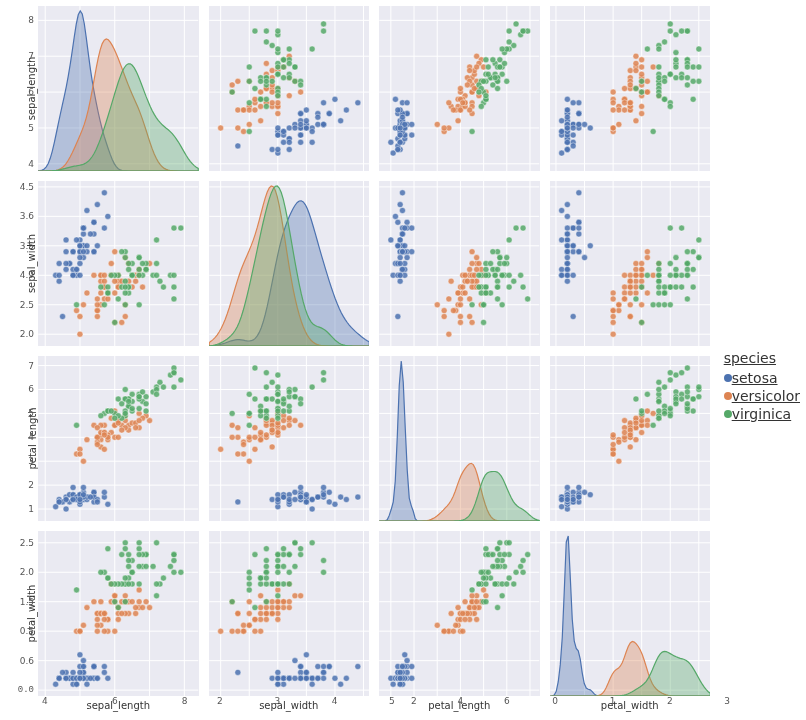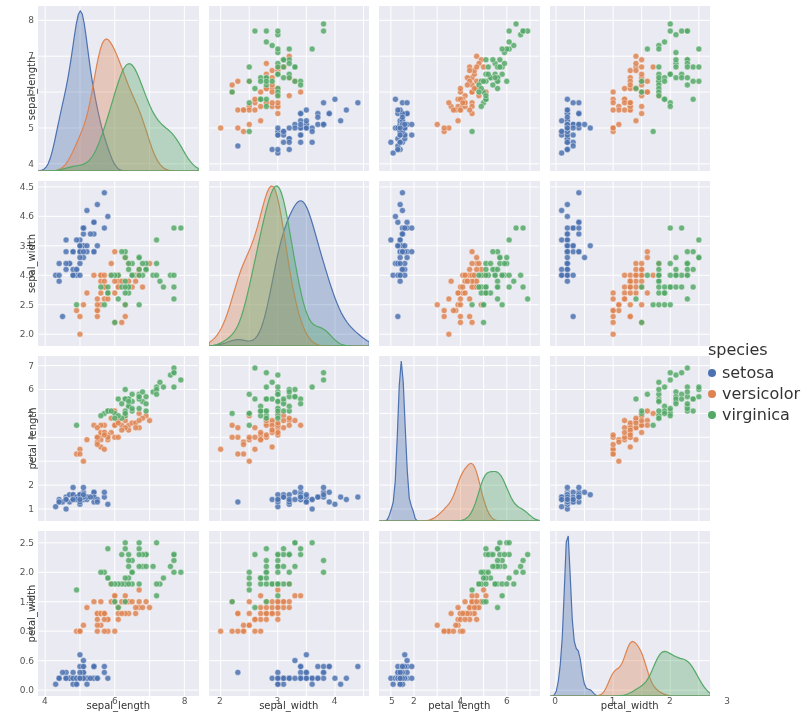--- a/index.html
+++ b/index.html
@@ -39,26 +39,27 @@
   .xlabel { text-align:center; font-size:10px; color:#333;}
   .yticks-col { position:absolute; left:0; top:6px; width:36px; height:690px; display:grid; grid-template-rows:repeat(4,1fr); gap:10px; pointer-events:none;}
   .yticks { position:relative; }
   .ytick { position:absolute; right:2px; transform:translateY(-50%); font-size:9px; color:#555;}
   .xticks-row { position:absolute; left:38px; width:672px; height:12px; display:grid; grid-template-columns:repeat(4,1fr); gap:10px;}
   .xticks { position:relative; }
   .xtick { position:absolute; top:0; transform:translateX(-50%); font-size:9px; color:#555;}
   .legend {
     position:absolute;
     right: 6px;
-    top: 340px;
-    font-size:16px;
+    top: 350px;
+    font-size:14px;
     color:#333;
+    text-decoration:underline;
   }
   .legend-title { margin-bottom:4px; }
-  .legend-item { display:flex; align-items:center; gap:6px; margin-bottom:2px;}
+  .legend-item { display:flex; align-items:center; margin-bottom:2px;}
   .swatch { width:8px; height:8px; border-radius:50%; display:inline-block;}
   .c0 { fill:#4c72b0; background:#4c72b0;}
   .c1 { fill:#dd8452; background:#dd8452;}
   .c2 { fill:#55a868; background:#55a868;}
   .kde-c0 { fill:#4c72b0; fill-opacity:0.35; stroke:#4c72b0; stroke-width:1.2;}
   .kde-c1 { fill:#dd8452; fill-opacity:0.35; stroke:#dd8452; stroke-width:1.2;}
   .kde-c2 { fill:#55a868; fill-opacity:0.35; stroke:#55a868; stroke-width:1.2;}
   circle.pt { r:3; fill-opacity:0.85; stroke:#fff; stroke-width:0.4;}
 </style>
 </head>
@@ -87,34 +88,34 @@
         <span class="ytick" style="top: 73.913%;">5</span>
         <span class="ytick" style="top: 52.1739%;">6</span>
         <span class="ytick" style="top: 30.4348%;">7</span>
         <span class="ytick" style="top: 8.69565%;">8</span>
       </div>
       <div class="yticks">
         <span class="ytick" style="top: 92.8571%;">2.0</span>
         <span class="ytick" style="top: 75%;">2.5</span>
         <span class="ytick" style="top: 57.1429%;">4.9</span>
         <span class="ytick" style="top: 39.2857%;">3.5</span>
-        <span class="ytick" style="top: 21.4286%;">4.6</span>
+        <span class="ytick" style="top: 21.4286%;">3.6</span>
         <span class="ytick" style="top: 3.57143%; margin-left: 20px;">4.5</span>
       </div>
       <div class="yticks">
         <span class="ytick" style="top: 92.7536%;">1</span>
         <span class="ytick" style="top: 78.2609%;">2</span>
         <span class="ytick" style="top: 63.7681%;">3</span>
         <span class="ytick" style="top: 49.2754%;">4</span>
         <span class="ytick" style="top: 34.7826%;">5</span>
         <span class="ytick" style="top: 20.2899%;">6</span>
         <span class="ytick" style="top: 5.7971%;">7</span>
       </div>
       <div class="yticks">
-        <span class="ytick" style="top: 96.4286%;">0.0</span>
+        <span class="ytick" style="top: 96.4286%; font-family: Liberation Mono, monospace;">0.0</span>
         <span class="ytick" style="top: 78.5714%;">0.6</span>
         <span class="ytick" style="top: 60.7143%;">0.5</span>
         <span class="ytick" style="top: 42.8571%; margin-left: 33px;">1.5</span>
         <span class="ytick" style="top: 25%;">2.0</span>
         <span class="ytick" style="top: 7.14286%;">2.5</span>
       </div>
     </div>
 
   <div class="grid" id="grid">
       <div class="panel">

